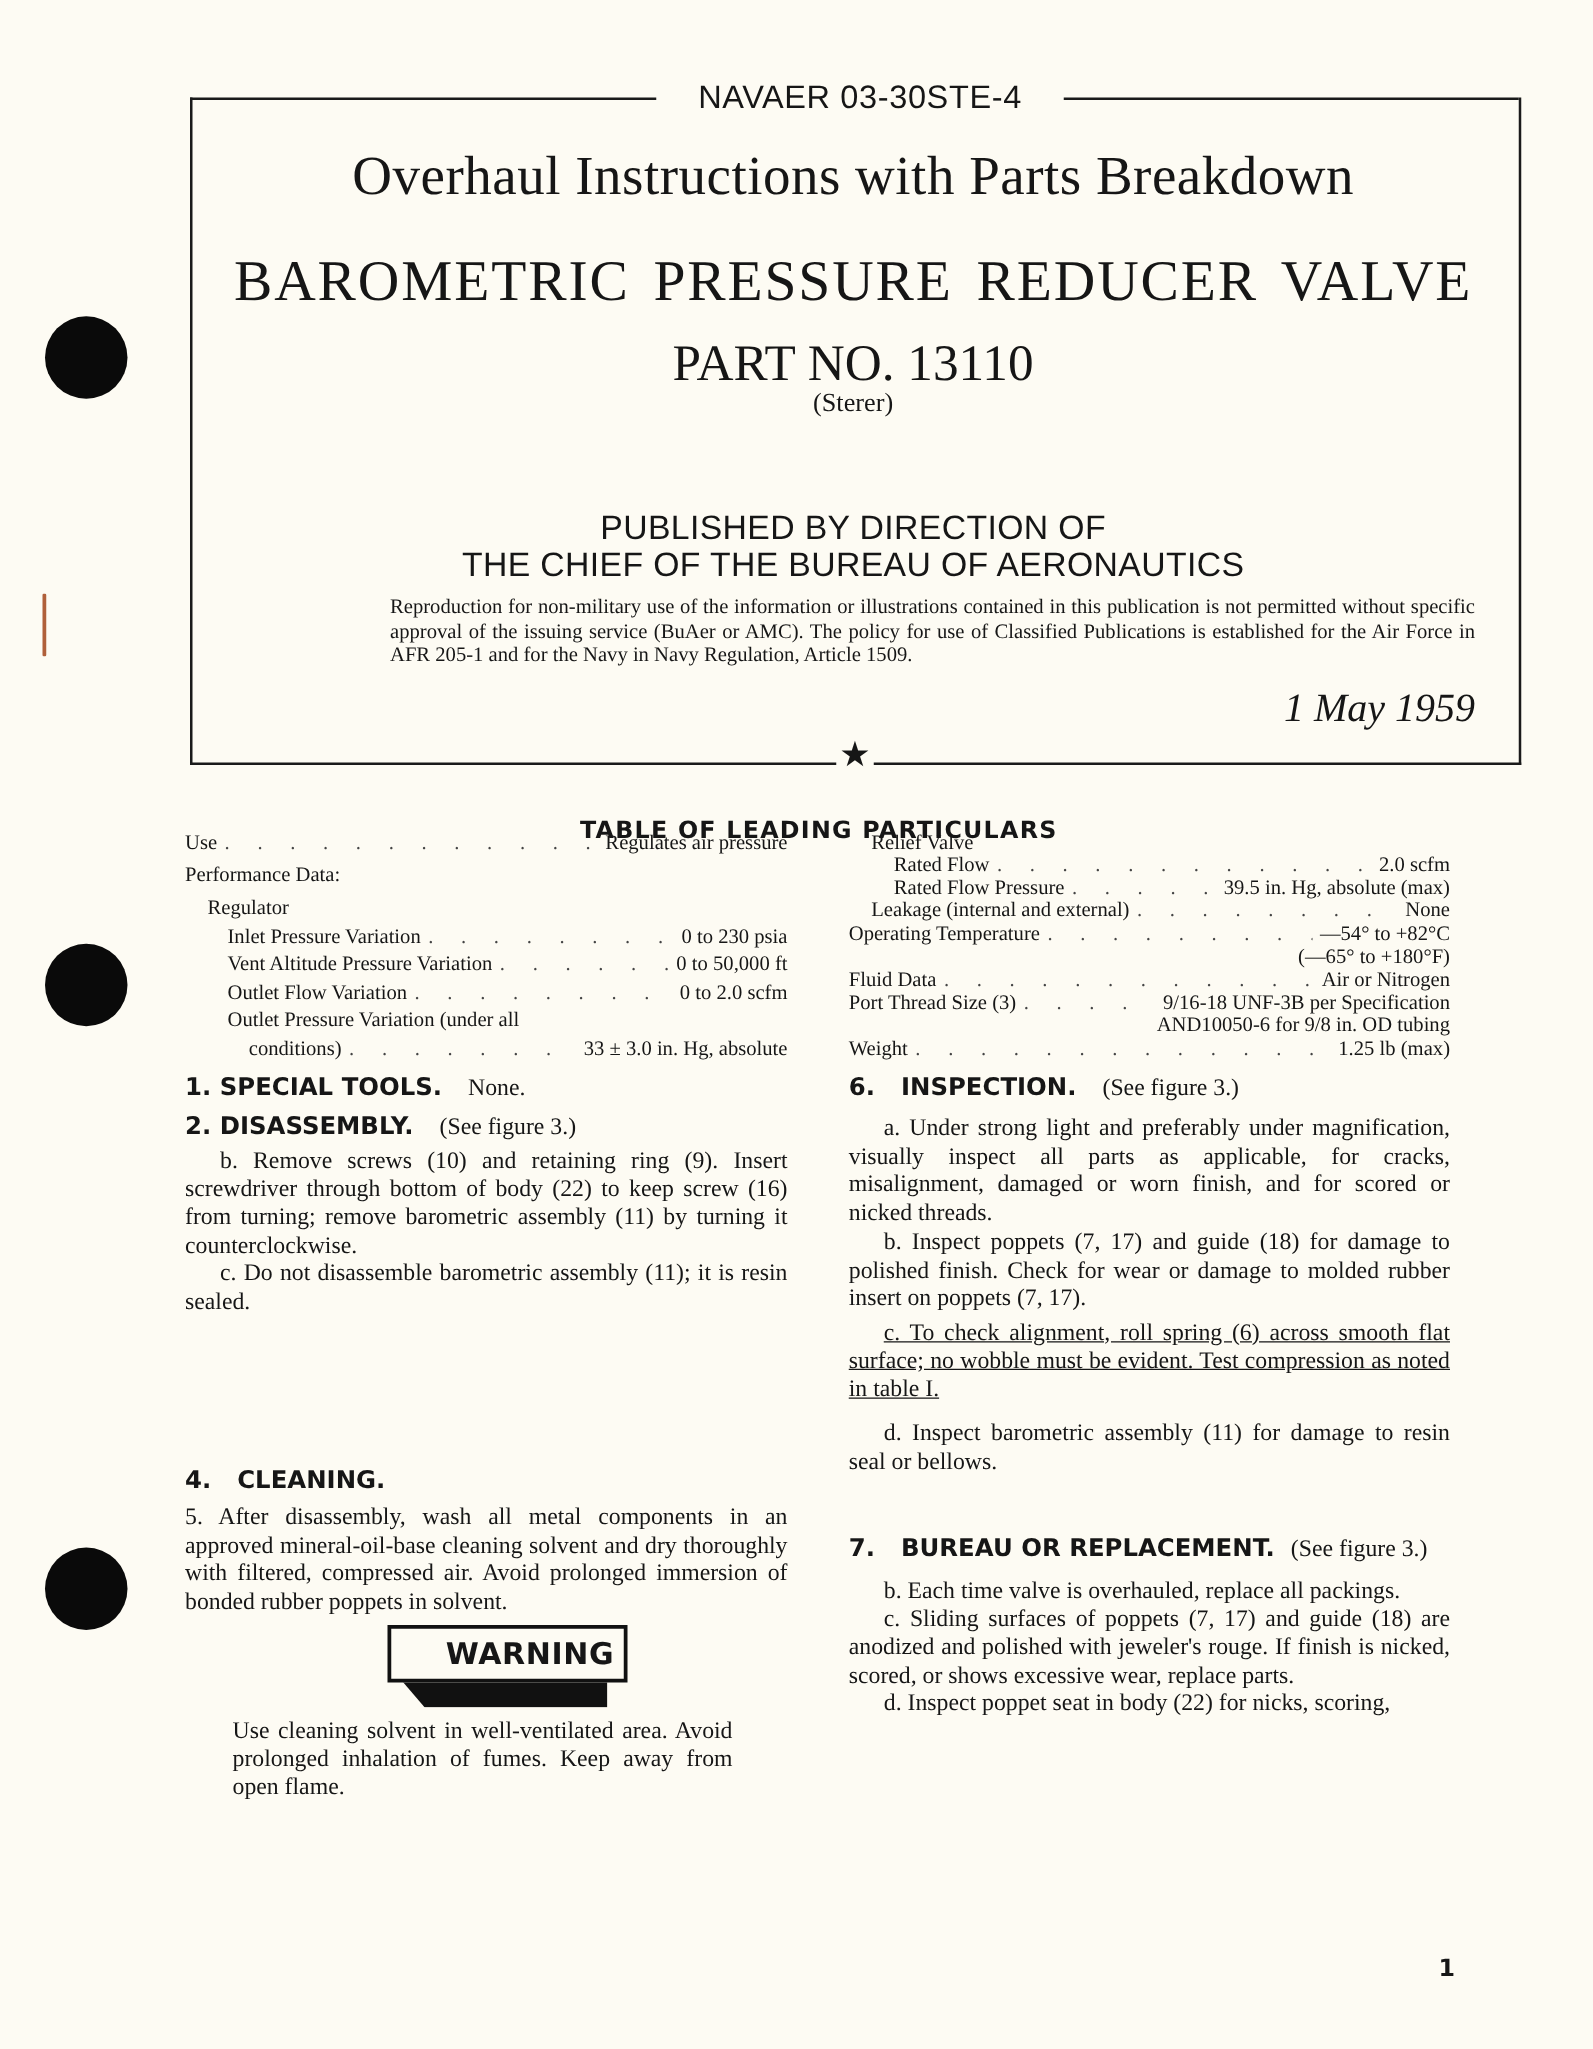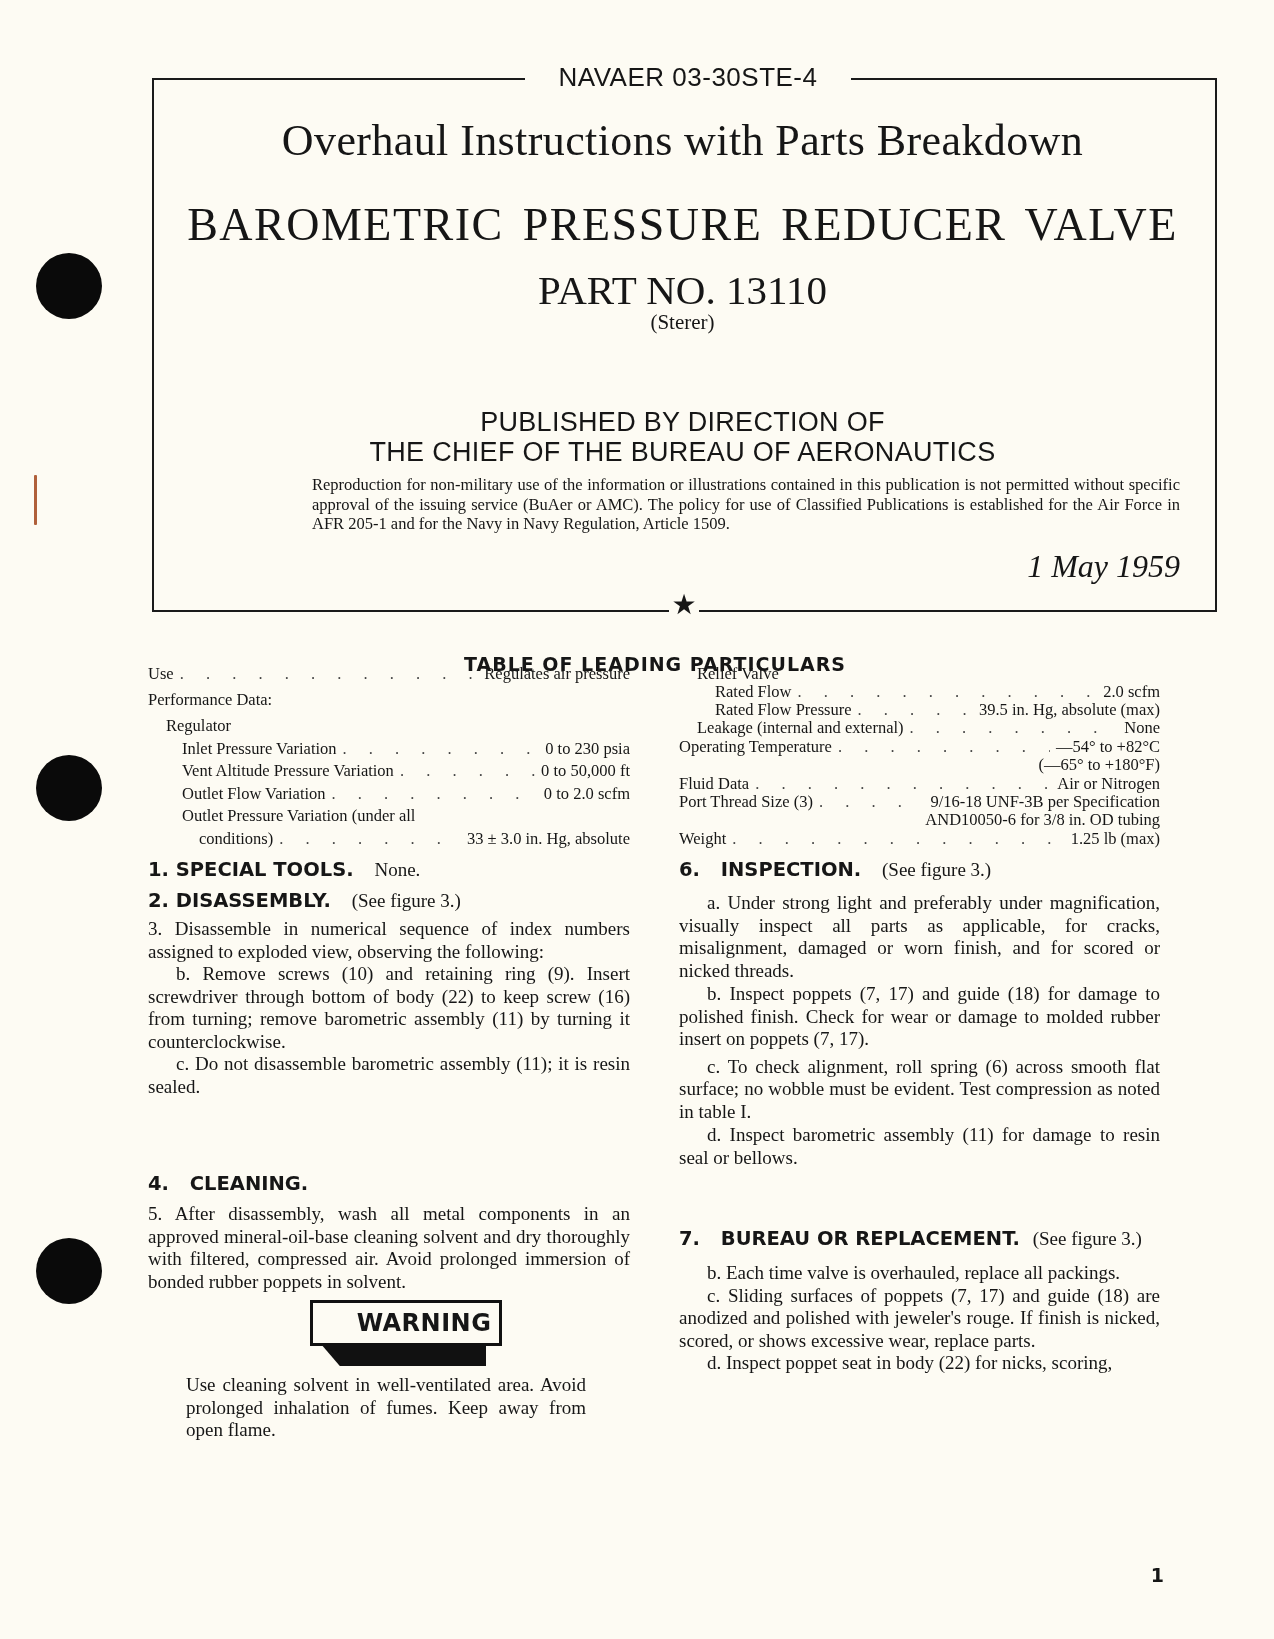--- a/index.html
+++ b/index.html
@@ -139,39 +139,38 @@
 <div class="row" style="left:679px; top:773px; width:481px;">
   <span class="lbl">Fluid Data</span>
     <span class="dots"></span>
     <span class="val">Air or Nitrogen</span>
 </div>
 <div class="row" style="left:679px; top:791px; width:481px;">
   <span class="lbl">Port Thread Size (3)</span>
     <span class="dots"></span>
     <span class="val">9/16-18 UNF-3B per Specification</span>
 </div>
-<div class="plain" style="right:114px; top:809px;">AND10050-6 for 3/8 in. OD tubing</div>
+<div class="plain" style="right:114px; top:809px;">AND10050-6 for 9/8 in. OD tubing</div>
 <div class="row" style="left:679px; top:828px; width:481px;">
   <span class="lbl">Weight</span>
     <span class="dots"></span>
     <span class="val">1.25 lb (max)</span>
 </div>
 
 <div class="head sansb" style="left:148px; top:858px;">
   <span class="num">1.</span>
   <span>SPECIAL TOOLS.</span>
   <span class="note">None.</span>
 </div>
 <div class="head sansb" style="left:148px; top:889px;">
   <span class="num">2.</span>
   <span>DISASSEMBLY.</span>
   <span class="note">(See figure 3.)</span>
 </div>
 <div class="col" style="left:148px; top:918px; width:482px;">
-  <p>3.  Disassemble in numerical sequence of index numbers assigned to exploded view, observing the following:</p>
   <p class="ind">b. Remove screws (10) and retaining ring (9). Insert screwdriver through bottom of body (22) to keep screw (16) from turning; remove barometric assembly (11) by turning it counterclockwise.</p>
   <p class="ind">c. Do not disassemble barometric assembly (11); it is resin sealed.</p>
 </div>
 <div class="head sansb" style="left:148px; top:1172px;">
   <span class="num" style="margin-right:14px;">4.</span>
   <span>CLEANING.</span>
 </div>
 <div class="col" style="left:148px; top:1203px; width:482px;">
   <p>5.  After disassembly, wash all metal components in an approved mineral-oil-base cleaning solvent and dry thoroughly with filtered, compressed air. Avoid prolonged immersion of bonded rubber poppets in solvent.</p>
 </div>
@@ -183,21 +182,21 @@
 <div class="warn-text">Use cleaning solvent in well-ventilated area. Avoid prolonged inhalation of fumes. Keep away from open flame.</div>
 
 <div class="head sansb" style="left:679px; top:858px;">
   <span class="num" style="margin-right:14px;">6.</span>
   <span>INSPECTION.</span>
   <span class="note">(See figure 3.)</span>
 </div>
 <div class="col" style="left:679px; top:892px; width:481px;">
   <p class="ind" style="margin-bottom:1px;">a. Under strong light and preferably under magnification, visually inspect all parts as applicable, for cracks, misalignment, damaged or worn finish, and for scored or nicked threads.</p>
   <p class="ind" style="margin-bottom:5px;">b. Inspect poppets (7, 17) and guide (18) for damage to polished finish. Check for wear or damage to molded rubber insert on poppets (7, 17).</p>
-  <p class="ind" style="margin-bottom:1px;">c. To check alignment, roll spring (6) across smooth flat surface; no wobble must be evident. Test compression as noted in table I.</p>
+  <p class="ind" style="margin-bottom:13px;text-decoration:underline;">c. To check alignment, roll spring (6) across smooth flat surface; no wobble must be evident. Test compression as noted in table I.</p>
   <p class="ind" style="margin-bottom:5px;">d. Inspect barometric assembly (11) for damage to resin seal or bellows.</p>
 </div>
 <div class="head sansb" style="left:679px; top:1227px;">
   <span class="num" style="margin-right:14px;">7.</span>
   <span>BUREAU OR REPLACEMENT.</span>
   <span class="note" style="margin-left:6px;">(See figure 3.)</span>
 </div>
 <div class="col" style="left:679px; top:1262px; width:481px;">
   <p class="ind">b. Each time valve is overhauled, replace all packings.</p>
   <p class="ind">c. Sliding surfaces of poppets (7, 17) and guide (18) are anodized and polished with jeweler's rouge. If finish is nicked, scored, or shows excessive wear, replace parts.</p>

